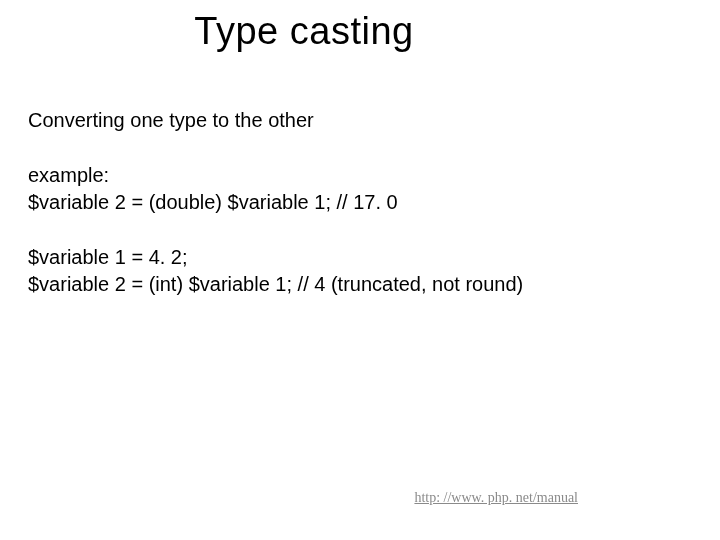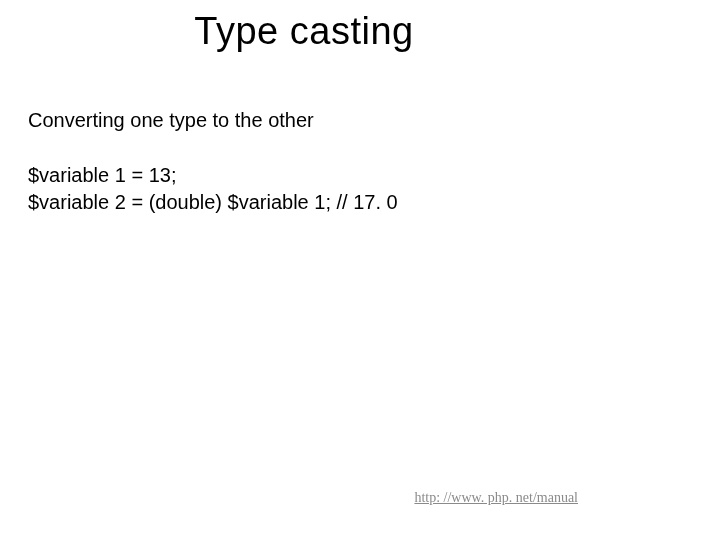--- a/index.html
+++ b/index.html
@@ -51,22 +51,26 @@
 
 <div class="slide">
 
   <div class="title">Type casting</div>
 
   <div class="body">
 
     <div class="para">Converting one type to the other</div>
 
     <div class="para">
-      <div>$variable 1 = 13;</div>
+      <div>example:</div>
       <div>$variable 2 = (double) $variable 1; // 17. 0</div>
     </div>
 
+    <div class="para">
+      <div>$variable 1 = 4. 2;</div>
+      <div>$variable 2 = (int) $variable 1; // 4 (truncated, not round)</div>
+    </div>
 
   </div>
 
   <a class="footer-link" href="#">http: //www. php. net/manual</a>
 
 </div>
 
 </body></html>

